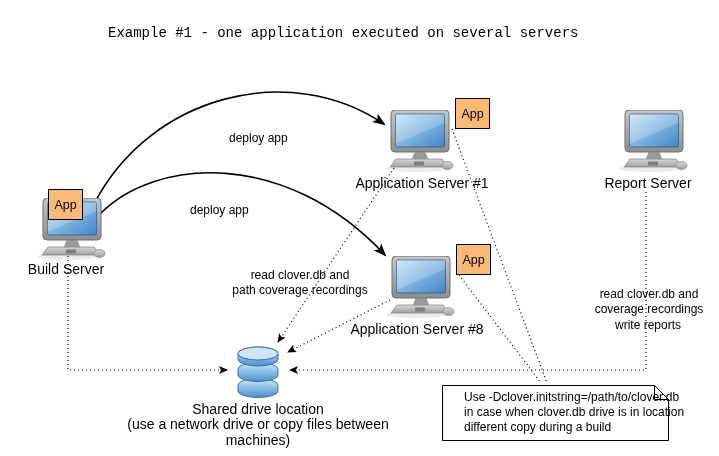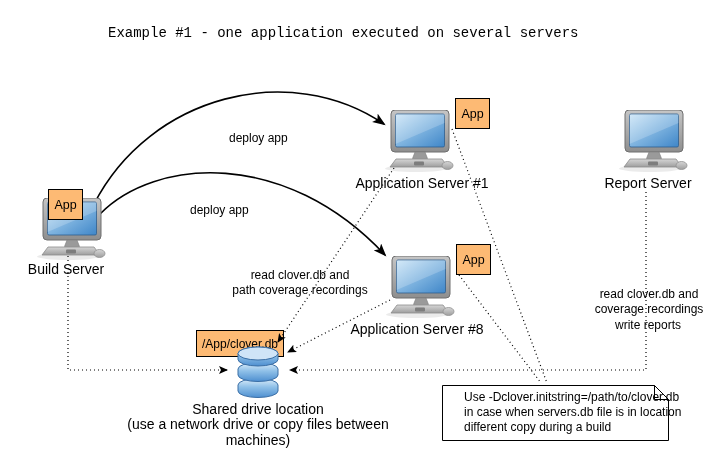--- a/index.html
+++ b/index.html
@@ -97,21 +97,20 @@
       <path d="M442.5,385.5 H654.5 L668.5,399.5 V440.5 H442.5 Z" fill="#FFFFFF" stroke="#000"></path>
       <path d="M654.5,385.5 V399.5 H668.5 Z" fill="#FFFFFF" stroke="#000"></path>
     </g>
   </svg>
 
   <div class="title">Example #1 - one application executed on several servers</div>
 
   <div class="badge" style="left:24px;top:189px;">App</div>
   <div class="badge" style="left:431px;top:98px;">App</div>
   <div class="badge" style="left:432px;top:244px;">App</div>
-  <div class="badge path-badge" style="left:172px;top:330px;">/App/clover.db</div>
 
   <div class="node-label" style="left:16px;top:261px;width:100px;">Build Server</div>
   <div class="node-label" style="left:352px;top:175px;width:140px;">Application Server #1</div>
   <div class="node-label" style="left:347px;top:321px;width:140px;">Application Server #8</div>
   <div class="node-label" style="left:598px;top:175px;width:100px;">Report Server</div>
   <div class="node-label" style="left:158px;top:401px;width:200px;">Shared drive location</div>
   <div class="node-label" style="left:108px;top:416px;width:300px;">(use a network drive or copy files between machines)</div>
 
   <div class="txt" style="left:229px;top:103px;">deploy app</div>
   <div class="txt" style="left:190px;top:175px;">deploy app</div>
@@ -126,17 +125,17 @@
 
   <div class="txt center" style="left:588px;top:259px;width:122px;">
     <div>read clover.db and</div>
     <div>coverage recordings</div>
   </div>
 
   <div class="txt center" style="left:603px;top:290px;width:90px;">write reports</div>
 
   <div class="note-text">
     <div>Use -Dclover.initstring=/path/to/clover.db</div>
-    <div>in case when servers.db file is in location</div>
+    <div>in case when clover.db drive is in location</div>
     <div>different copy during a build</div>
   </div>
 
 </div>
 
 </body></html>

